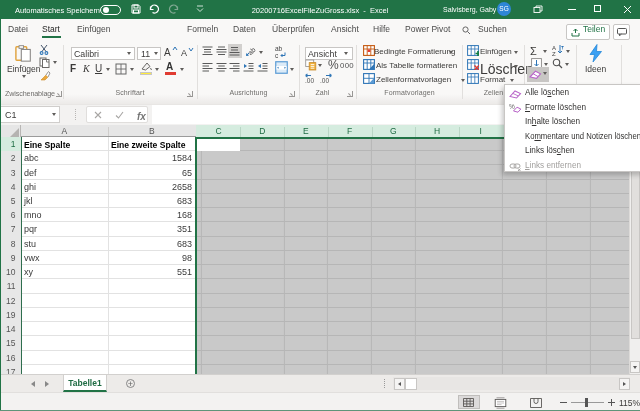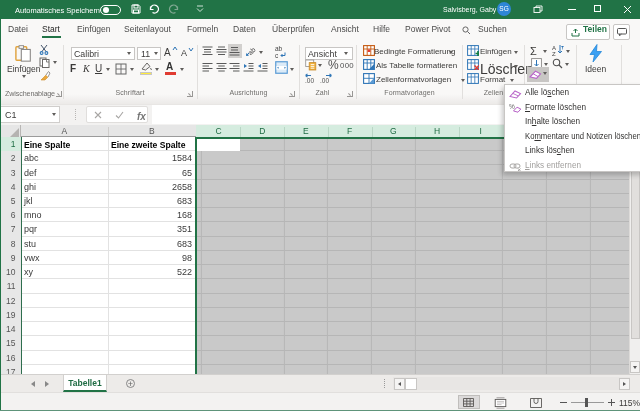--- a/index.html
+++ b/index.html
@@ -62,58 +62,58 @@
 
   <svg class="ico" style="left:168px;top:4px;" width="11" height="10" viewBox="0 0 11 10">
     <path d="M9.5 2.5 v3 h-3" fill="none" stroke="#7fa791" stroke-width="1.2"></path>
     <path d="M9.5 5.5 a4 4 0 1 0 -2 3" fill="none" stroke="#7fa791" stroke-width="1.2"></path>
   </svg>
 
   <svg class="ico" style="left:196px;top:5px;" width="8" height="8" viewBox="0 0 8 8">
     <path d="M1 1 h6" stroke="#cfe3d8" stroke-width="1"></path>
     <path d="M1 3.5 l3 3 l3 -3" fill="none" stroke="#cfe3d8" stroke-width="1"></path>
   </svg>
+  <div class="t" style="left:250px;top:5.5px;width:140px;text-align:center;font-size:7.5px;">20200716ExcelFileZuGross.xlsx&nbsp;&nbsp;-&nbsp;&nbsp;Excel</div>
   <div class="t" style="left:443px;top:5.5px;font-size:7px;">Salvisberg, Gaby</div>
   <div class="ab" style="left:497px;top:2px;width:14px;height:14px;border-radius:50%;background:#2e86d6;color:#fff;font-size:6.5px;text-align:center;line-height:14px;">SG</div>
 
   <svg class="ico" style="left:533px;top:4.5px;" width="10" height="9" viewBox="0 0 10 9">
     <rect x="1" y="2.5" width="6" height="5" fill="none" stroke="#fff" stroke-width="0.9"></rect>
     <path d="M3 2.5 V1 h6 v5 h-2" fill="none" stroke="#fff" stroke-width="0.9"></path>
   </svg>
   <div class="ab" style="left:568px;top:8.5px;width:8px;height:1px;background:#fff;"></div>
   <div class="ab" style="left:594px;top:5px;width:7px;height:7px;border:1px solid #fff;"></div>
   <svg class="ico" style="left:623px;top:4.5px;" width="9" height="9" viewBox="0 0 9 9">
     <path d="M1 1 L8 8 M8 1 L1 8" stroke="#fff" stroke-width="1"></path>
   </svg>
 </div>
 
 <div id="tabrow">
   <div class="tab" style="left:8px;">Datei</div>
   <div class="tab" style="left:42px;color:#262626;">Start</div>
   <div class="ab" style="left:41.5px;top:16.6px;width:19px;height:2.4px;background:#217346;"></div>
   <div class="tab" style="left:77px;">Einfügen</div>
-  <div class="tab" style="left:124px;">Seitenlayout</div>
   <div class="tab" style="left:187px;">Formeln</div>
   <div class="tab" style="left:233px;">Daten</div>
   <div class="tab" style="left:272px;">Überprüfen</div>
   <div class="tab" style="left:331px;">Ansicht</div>
   <div class="tab" style="left:373px;">Hilfe</div>
   <div class="tab" style="left:405px;">Power Pivot</div>
   <svg class="ico" style="left:462px;top:7px;" width="9" height="9" viewBox="0 0 9 9">
     <circle cx="3.5" cy="3.5" r="2.6" fill="none" stroke="#666" stroke-width="1"></circle>
     <path d="M5.5 5.5 L8 8" stroke="#666" stroke-width="1"></path>
   </svg>
   <div class="tab" style="left:478px;">Suchen</div>
 
   <div class="ab" style="left:566px;top:5px;width:44px;height:16px;background:#fff;border:1px solid #c8c6c4;border-radius:2px;"></div>
   <svg class="ico" style="left:571px;top:9px;" width="9" height="9" viewBox="0 0 9 9">
     <path d="M1 5 v3 h7 v-3" fill="none" stroke="#217346" stroke-width="1"></path>
     <path d="M4.5 1 v4 M4.5 1 l-2 2 M4.5 1 l2 2" fill="none" stroke="#217346" stroke-width="1"></path>
   </svg>
-  <div class="tab" style="left:583px;color:#217346;font-weight:bold;font-size:8.5px;">Teilen</div>
+  <div class="tab" style="left:583px;color:#217346;font-weight:normal;font-size:8.5px;">Teilen</div>
 
   <div class="ab" style="left:613px;top:5px;width:17px;height:16px;background:#fff;border:1px solid #c8c6c4;border-radius:2px;"></div>
   <svg class="ico" style="left:617px;top:9px;" width="10" height="8" viewBox="0 0 10 8">
     <rect x="0.5" y="0.5" width="9" height="5.5" rx="1" fill="none" stroke="#555" stroke-width="1"></rect>
     <path d="M2.5 6 v1.8 L4.5 6" fill="none" stroke="#555" stroke-width="1"></path>
   </svg>
 </div>
 
 <div id="ribbon">
 
@@ -427,21 +427,21 @@
   <div class="cell" style="left:24px;top:115.9px;">vwx</div>
   <div class="cell" style="left:24px;top:130.2px;">xy</div>
   <div class="cell" style="left:100px;top:16.2px;width:92px;text-align:right;">1584</div>
   <div class="cell" style="left:100px;top:30.5px;width:92px;text-align:right;">65</div>
   <div class="cell" style="left:100px;top:44.7px;width:92px;text-align:right;">2658</div>
   <div class="cell" style="left:100px;top:59px;width:92px;text-align:right;">683</div>
   <div class="cell" style="left:100px;top:73.2px;width:92px;text-align:right;">168</div>
   <div class="cell" style="left:100px;top:87.4px;width:92px;text-align:right;">351</div>
   <div class="cell" style="left:100px;top:101.7px;width:92px;text-align:right;">683</div>
   <div class="cell" style="left:100px;top:115.9px;width:92px;text-align:right;">98</div>
-  <div class="cell" style="left:100px;top:130.2px;width:92px;text-align:right;">522</div>
+  <div class="cell" style="left:100px;top:130.2px;width:92px;text-align:right;">551</div>
 </div>
 
 <div id="tabbar">
   <div class="ab" style="left:31px;top:6px;width:0;height:0;border-top:3.5px solid transparent;border-bottom:3.5px solid transparent;border-right:4px solid #888;"></div>
   <div class="ab" style="left:45px;top:6px;width:0;height:0;border-top:3.5px solid transparent;border-bottom:3.5px solid transparent;border-left:4px solid #888;"></div>
   <div class="ab" style="left:63px;top:0;width:44px;height:17px;background:#fff;border-left:1px solid #d2d0ce;border-right:1px solid #d2d0ce;border-bottom:2px solid #217346;color:#1e6b43;font-weight:bold;font-size:8.5px;text-align:center;line-height:16px;">Tabelle1</div>
   <div class="ab" style="left:126px;top:4px;width:9px;height:9px;border:1px solid #888;border-radius:50%;color:#666;font-size:9px;line-height:8px;text-align:center;">+</div>
 
   <div class="ab" style="left:384px;top:4px;width:1px;height:9px;border-left:1px dotted #999;"></div>
   <div class="ab" style="left:393px;top:2px;width:237px;height:13px;background:#e8e6e4;"></div>

